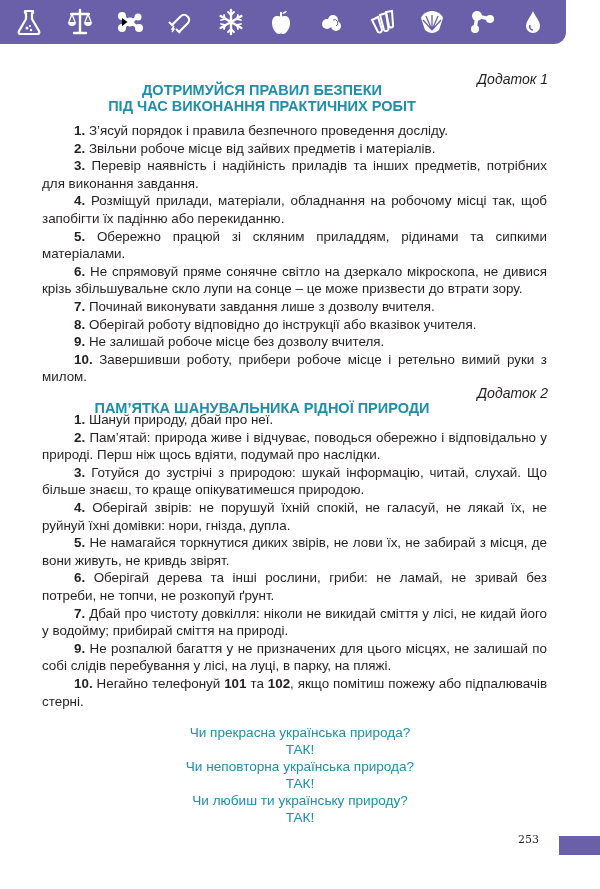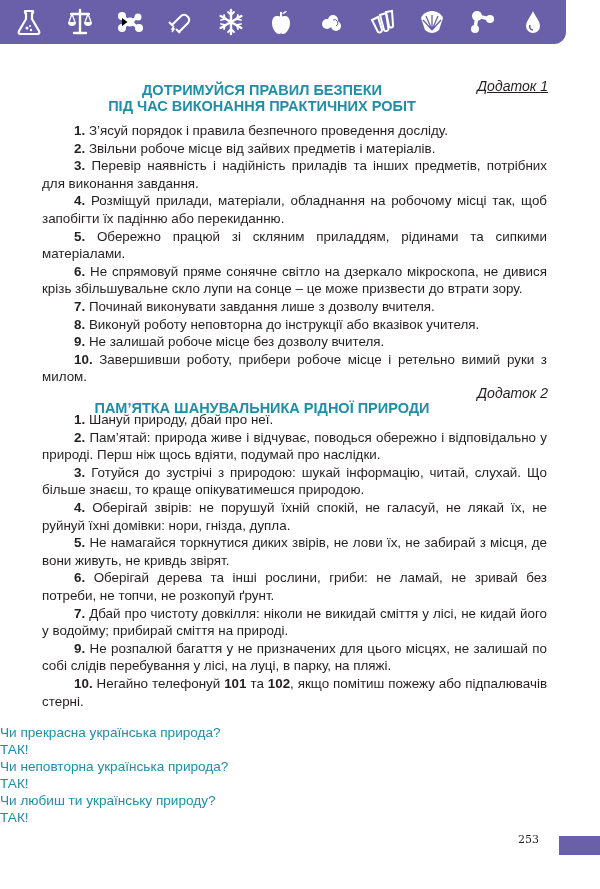--- a/index.html
+++ b/index.html
@@ -21,21 +21,21 @@
     .section-title {
       position: absolute; left: 0; width: 524px; text-align: center;
       color: #1f8ea8; font-weight: bold; font-size: 14.5px; line-height: 16px;
     }
 
     .block { position: absolute; left: 42px; width: 505px; font-size: 13.4px; line-height: 17.6px; text-align: justify; }
     .block p { text-indent: 32px; }
     .block p b { font-weight: bold; }
 
     .closing {
-      position: absolute; left: 0; width: 600px; text-align: left;
+      position: absolute; left: 0; width: 600px; text-align: center;
       color: #1f8ea8; font-size: 13.6px; line-height: 17px;
     }
 
     .page-number {
       position: absolute; left: 518px; top: 833px; font-family: "DejaVu Serif", serif; font-size: 11px; color: #231f20;
     }
     .page-tab {
       position: absolute; left: 559px; top: 836px; width: 41px; height: 19px; background: #6a5fa9;
     }
   </style>
@@ -118,35 +118,35 @@
       </svg>
   </span>
   <span class="hicon">
     <svg viewBox="0 0 28 28">
         <path d="M14 3c-2 5-7 10-7 15a7 7 0 0 0 14 0c0-5-5-10-7-15z" fill="#fff"></path>
         <path d="M11 17a3.5 3.5 0 0 0 3 5" stroke="#6a5fa9" stroke-width="1.6" fill="none"></path>
       </svg>
   </span>
 </div>
 
-<div class="appendix-label" style="top:78px;text-decoration:underline;">Додаток 1</div>
+<div class="appendix-label" style="top:71px;">Додаток 1</div>
 <div class="section-title" style="top:82px;">
   <div>ДОТРИМУЙСЯ ПРАВИЛ БЕЗПЕКИ</div>
   <div>ПІД ЧАС ВИКОНАННЯ ПРАКТИЧНИХ РОБІТ</div>
 </div>
 
 <div class="block" style="top:122px;">
   <p><b>1.</b><span> З’ясуй порядок і правила безпечного проведення досліду.</span></p>
   <p><b>2.</b><span> Звільни робоче місце від зайвих предметів і матеріалів.</span></p>
   <p><b>3.</b><span> Перевір наявність і надійність приладів та інших предметів, потрібних для виконання завдання.</span></p>
   <p><b>4.</b><span> Розміщуй прилади, матеріали, обладнання на робочому місці так, щоб запобігти їх падінню або перекиданню.</span></p>
   <p><b>5.</b><span> Обережно працюй зі скляним приладдям, рідинами та сипкими матеріалами.</span></p>
   <p><b>6.</b><span>  Не спрямовуй пряме сонячне світло на дзеркало мікроскопа, не дивися крізь збільшувальне скло лупи на сонце – це може призвести до втрати зору.</span></p>
   <p><b>7.</b><span> Починай виконувати завдання лише з дозволу вчителя.</span></p>
-  <p><b>8.</b><span> Виконуй роботу неповторна до інструкції або вказівок учителя.</span></p>
+  <p><b>8.</b><span> Оберігай роботу відповідно до інструкції або вказівок учителя.</span></p>
   <p><b>9.</b><span> Не залишай робоче місце без дозволу вчителя.</span></p>
   <p><b>10.</b><span> Завершивши роботу, прибери робоче місце і ретельно вимий руки з милом.</span></p>
 </div>
 
 <div class="appendix-label" style="top:377px;margin-top:8px;">Додаток 2</div>
 <div class="section-title" style="top:400px;">ПАМ’ЯТКА ШАНУВАЛЬНИКА РІДНОЇ ПРИРОДИ</div>
 
 <div class="block" style="top:411px;">
   <p><b>1.</b><span> Шануй природу, дбай про неї.</span></p>
   <p><b>2.</b><span> Пам’ятай: природа живе і відчуває, поводься обережно і відповідально у природі. Перш ніж щось вдіяти, подумай про наслідки.</span></p>

